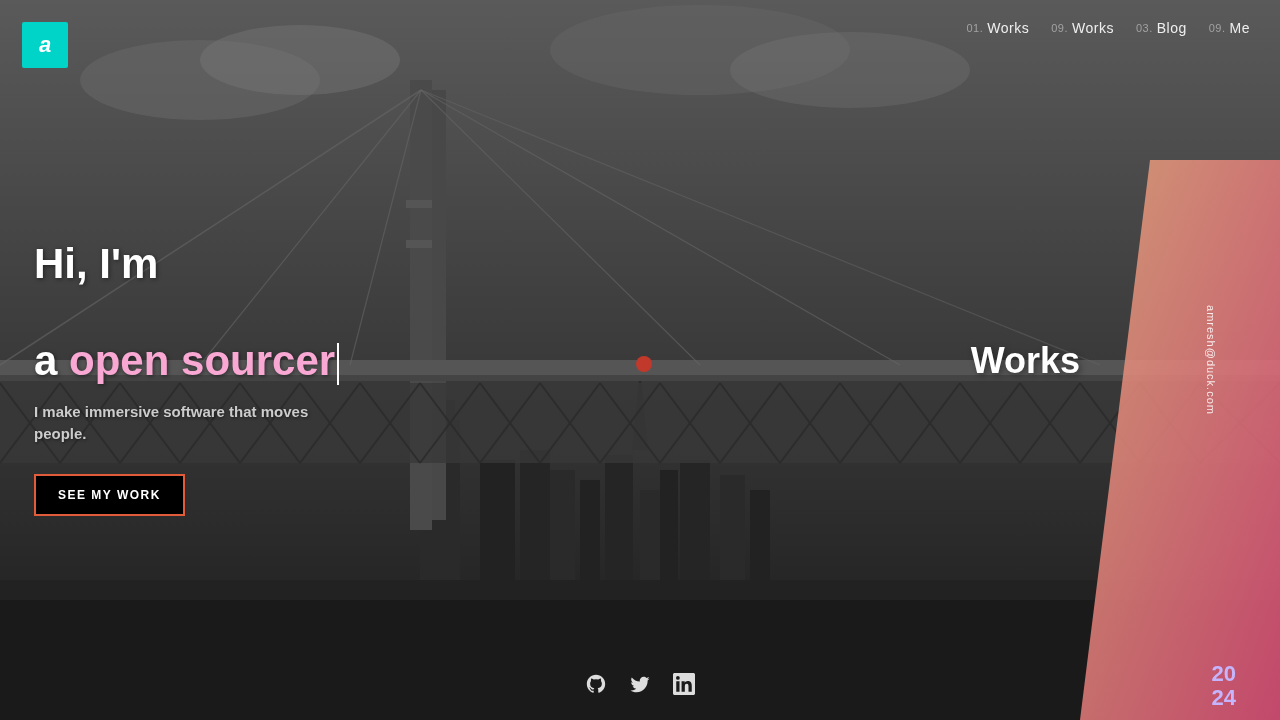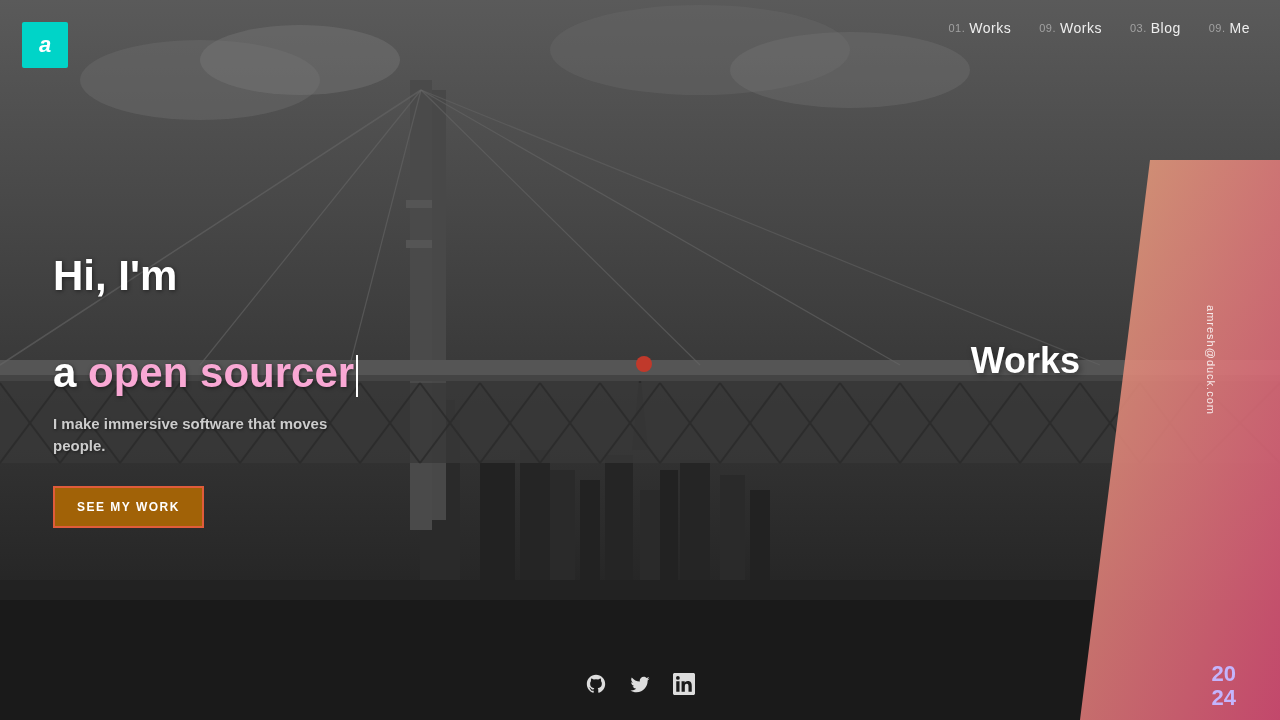--- a/index.html
+++ b/index.html
@@ -26,21 +26,21 @@
     }
 
     
     nav {
       position: absolute;
       top: 0;
       right: 0;
       display: flex;
       align-items: center;
       padding: 20px 30px;
-      gap: 28px;
+      gap: 22px;
       z-index: 100;
     }
 
     .nav-item {
       color: white;
       text-decoration: none;
       font-size: 14px;
       font-weight: 400;
       letter-spacing: 0.5px;
       display: flex;
@@ -72,24 +72,23 @@
     .logo-letter {
       color: white;
       font-size: 22px;
       font-weight: 700;
       font-style: italic;
     }
 
     
     .hero {
       position: absolute;
-      left: 53px;
+      left: 34px;
       top: 240px;
       z-index: 100;
-      margin-top: 12px;
     }
 
     .hero h1 {
       color: white;
       font-size: 42px;
       font-weight: 700;
       line-height: 1.15;
       text-shadow: 1px 1px 4px rgba(0,0,0,0.5);
     }
 
@@ -103,21 +102,21 @@
       margin-top: 16px;
       line-height: 1.5;
       text-shadow: 1px 1px 3px rgba(0,0,0,0.5);
       font-weight: bold;
     }
 
     .cta-btn {
       display: inline-block;
       margin-top: 28px;
       padding: 12px 22px;
-      background: #a16207;
+      background: #000000;
       color: white;
       font-size: 12px;
       font-weight: 700;
       letter-spacing: 1.5px;
       border: 2px solid #e05c3a;
       cursor: pointer;
       text-transform: uppercase;
     }
 
     

